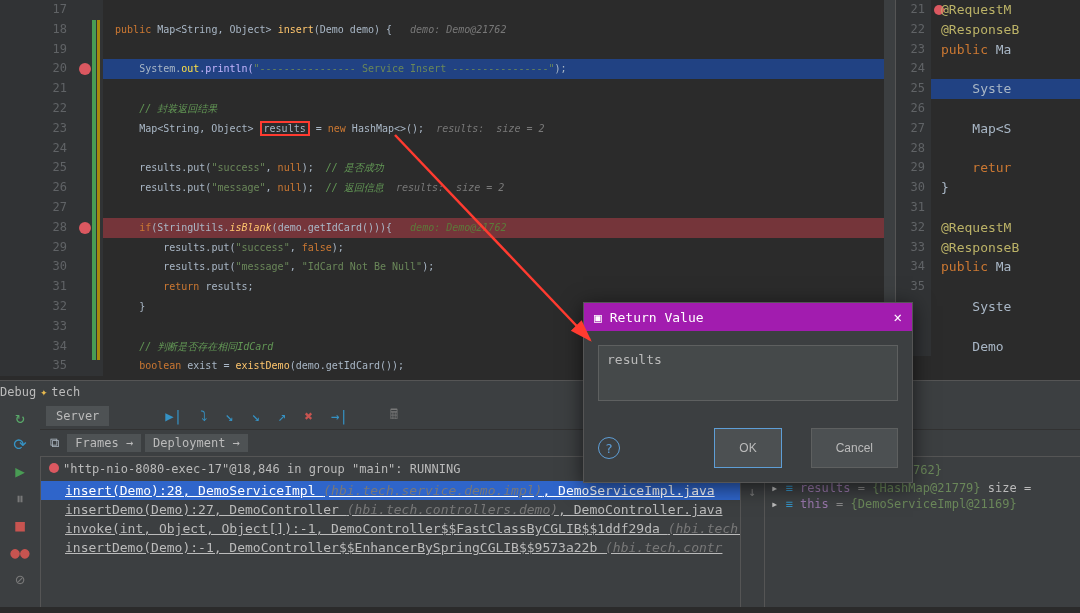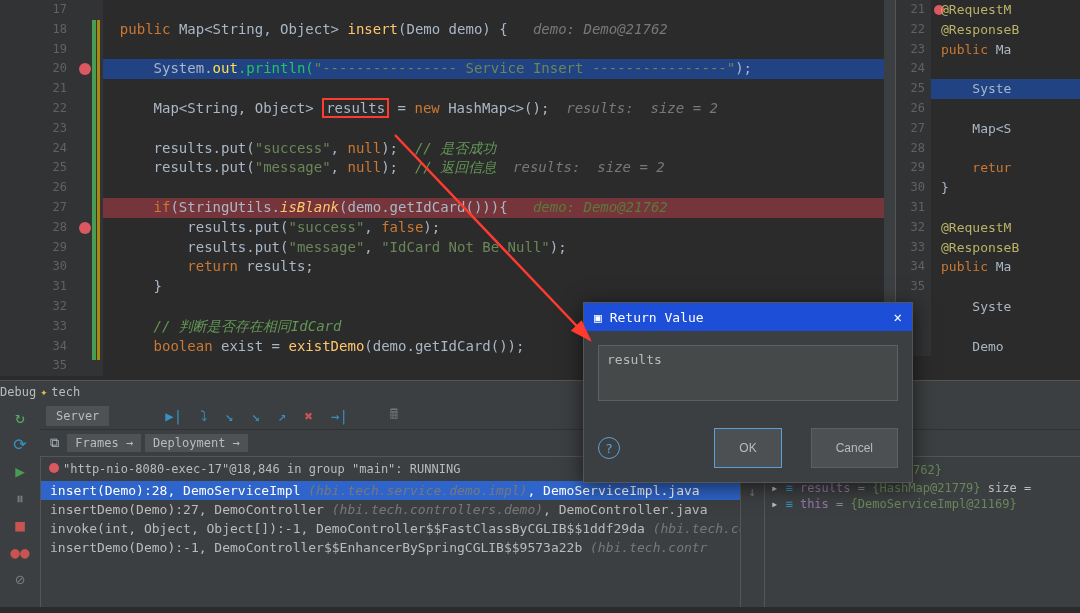--- a/index.html
+++ b/index.html
@@ -5,21 +5,21 @@
 * { margin: 0; padding: 0; box-sizing: border-box; }
 body { font-family: Consolas, monospace; font-size: 13px; background: #2b2b2b; color: #a9b7c6; width: 1080px; height: 613px; overflow: hidden; position: relative; }
 .editor-area { display: flex; height: 380px; background: #2b2b2b; }
 .left-editor { width: 895px; position: relative; }
 .right-editor { flex: 1; position: relative; overflow: hidden; border-left: 1px solid #555; }
 .gutter { width: 75px; float: left; background: #313335; text-align: right; padding-right: 8px; color: #606366; font-size: 12px; }
 .gutter .row { height: 19.8px; line-height: 19.8px; position: relative; }
 .gutter .bp { position: absolute; right: -24px; top: 4px; width: 12px; height: 12px; border-radius: 50%; background: #db5860; }
 .gutter2 { width: 28px; float: left; background: #313335; }
 .gutter2 .row { height: 19.8px; }
-.code { margin-left: 103px; font-size: 14px; }
+.code { margin-left: 103px; font-size: 10px; }
 .code .row { height: 19.8px; line-height: 19.8px; white-space: pre; position: relative; }
 .kw { color: #cc7832; }
 .str { color: #6a8759; }
 .comment-cn { color: #629755; font-style: italic; }
 .method { color: #ffc66d; }
 .field { color: #fde047; }
 .hint { color: #787878; font-style: italic; }
 .hl-blue { background: #214283; }
 .hl-red { background: #75353a; }
 .hl-box { border: 2px solid #ff3b30; padding: 0 2px; }
@@ -40,31 +40,31 @@
 .frames-row { display: flex; background: #3c3f41; height: 26px; align-items: center; padding-left: 10px; gap: 4px; }
 .frames-tab { padding: 2px 8px; background: #4e5254; font-size: 12px; color: #bbb; }
 
 .debug-panes { display: flex; height: 157px; background: #3c3f41; border-top: 1px solid #555; }
 .side-btns { width: 40px; display: flex; flex-direction: column; align-items: center; gap: 8px; padding-top: 6px; font-size: 16px; }
 .stack-pane { width: 700px; border-left: 1px solid #555; }
 .stack-header { height: 24px; display: flex; align-items: center; padding: 0 8px; background: #3c3f41; justify-content: space-between; }
 .stack-header .title { color: #bbb; font-size: 12px; }
 .stack-icons { display: flex; gap: 8px; color: #aeb9c4; }
 .stack-list { font-size: 13px; }
-.stack-row { padding: 2px 9px; color: #bbb; white-space: nowrap; overflow: hidden; }
+.stack-row { padding: 2px 24px; color: #bbb; white-space: nowrap; overflow: hidden; text-decoration: underline; }
 .stack-row.sel { background: #2f65ca; color: #fff; }
 .stack-row .gray { color: #787878; font-style: italic; }
 .var-pane { flex: 1; border-left: 1px solid #555; padding: 4px 6px; font-size: 12px; }
 .var-row { padding: 1px 0; color: #bbb; white-space: nowrap; }
 .var-name { color: #9876aa; }
 .var-eq { color: #888; }
 .var-val { color: #6a8759; }
 
 .dialog { position: absolute; left: 583px; top: 302px; width: 330px; background: #3c3f41; border: 1px solid #555; box-shadow: 0 4px 20px rgba(0,0,0,0.6); }
-.dialog-title { background: #1d4ed8; color: #fff; padding: 5px 10px; display: flex; justify-content: space-between; align-items: center; height: 28px; font-size: 13px; }
+.dialog-title { background: #a21caf; color: #fff; padding: 5px 10px; display: flex; justify-content: space-between; align-items: center; height: 28px; font-size: 13px; }
 .dialog-body { padding: 14px; }
 .dialog-input { width: 100%; height: 56px; background: #45494a; border: 1px solid #5e6060; color: #bbb; padding: 6px 8px; font-family: inherit; font-size: 13px; resize: none; }
 .dialog-actions { display: flex; justify-content: space-between; align-items: center; padding: 10px 14px 14px; }
 .help-icon { width: 22px; height: 22px; border: 1px solid #5e9ed6; border-radius: 50%; color: #5e9ed6; display: flex; align-items: center; justify-content: center; font-size: 13px; }
 .dialog-btns { display: flex; gap: 10px; }
 .dialog-btn { padding: 12px 24px; background: #4c5052; border: 1px solid #5e6060; color: #bbb; cursor: pointer; font-size: 12px; margin-left: 19px; }
 .dialog-btn.primary { border: 1px solid #5e9ed6; }
 
 .arrow { position: absolute; pointer-events: none; z-index: 100; }
 .green-bar { position: absolute; left: 92px; width: 4px; background: #499c54; }
@@ -120,22 +120,23 @@
         <div class="row"></div>
         <div class="row"></div>
         <div class="row"></div>
     </div>
     <div class="green-bar" style="top:20px;height:340px"></div>
     <div class="yellow-bar" style="top:20px;height:340px"></div>
     <div class="code">
       <div class="row"></div>
       <div class="row">  <span class="kw">public </span><span>Map&lt;String, Object&gt; </span><span class="method">insert</span><span>(Demo demo) {   </span><span class="hint">demo: Demo@21762</span></div>
       <div class="row"></div>
-      <div class="row hl-blue">      <span><span style="color:#a9b7c6">System.</span><span class="field">out</span><span style="color:#22c55e">.println(</span><span class="str">"---------------- Service Insert ----------------"</span><span>);</span></span></div>
-      <div class="row"></div>
+      <div class="row hl-blue">      <span><span style="color:#a9b7c6">System.</span><span class="field">out</span><span style="color:#c4b5fd">.println(</span><span class="str">"---------------- Service Insert ----------------"</span><span>);</span></span></div>
+      <div class="row"></div>
+      <div class="row">      <span class="comment-cn">// 封装返回结果</span></div>
       <div class="row">      <span>Map&lt;String, Object&gt; </span><span class="hl-box">results</span><span> = </span><span class="kw">new </span><span>HashMap&lt;&gt;</span><span>();  </span><span class="hint">results:  size = 2</span></div>
       <div class="row"></div>
       <div class="row">      <span>results.put(</span><span class="str">"success"</span><span>, </span><span class="kw">null</span><span>);  </span><span class="comment-cn">// 是否成功</span></div>
       <div class="row">      <span>results.put(</span><span class="str">"message"</span><span>, </span><span class="kw">null</span><span>);  </span><span class="comment-cn">// 返回信息  </span><span class="hint">results:  size = 2</span></div>
       <div class="row"></div>
       <div class="row hl-red">      <span class="kw">if</span><span>(StringUtils.</span><span class="method" style="font-style:italic">isBlank</span><span>(demo.</span><span>getIdCard</span><span>())){   </span><span class="hint" style="color:#5c7a3a">demo: Demo@21762</span></div>
       <div class="row">          <span>results.put(</span><span class="str">"success"</span><span>, </span><span class="kw">false</span><span>);</span></div>
       <div class="row">          <span>results.put(</span><span class="str">"message"</span><span>, </span><span class="str">"IdCard Not Be Null"</span><span>);</span></div>
       <div class="row">          <span class="kw">return </span><span>results</span><span>;</span></div>
       <div class="row">      <span>}</span></div>

